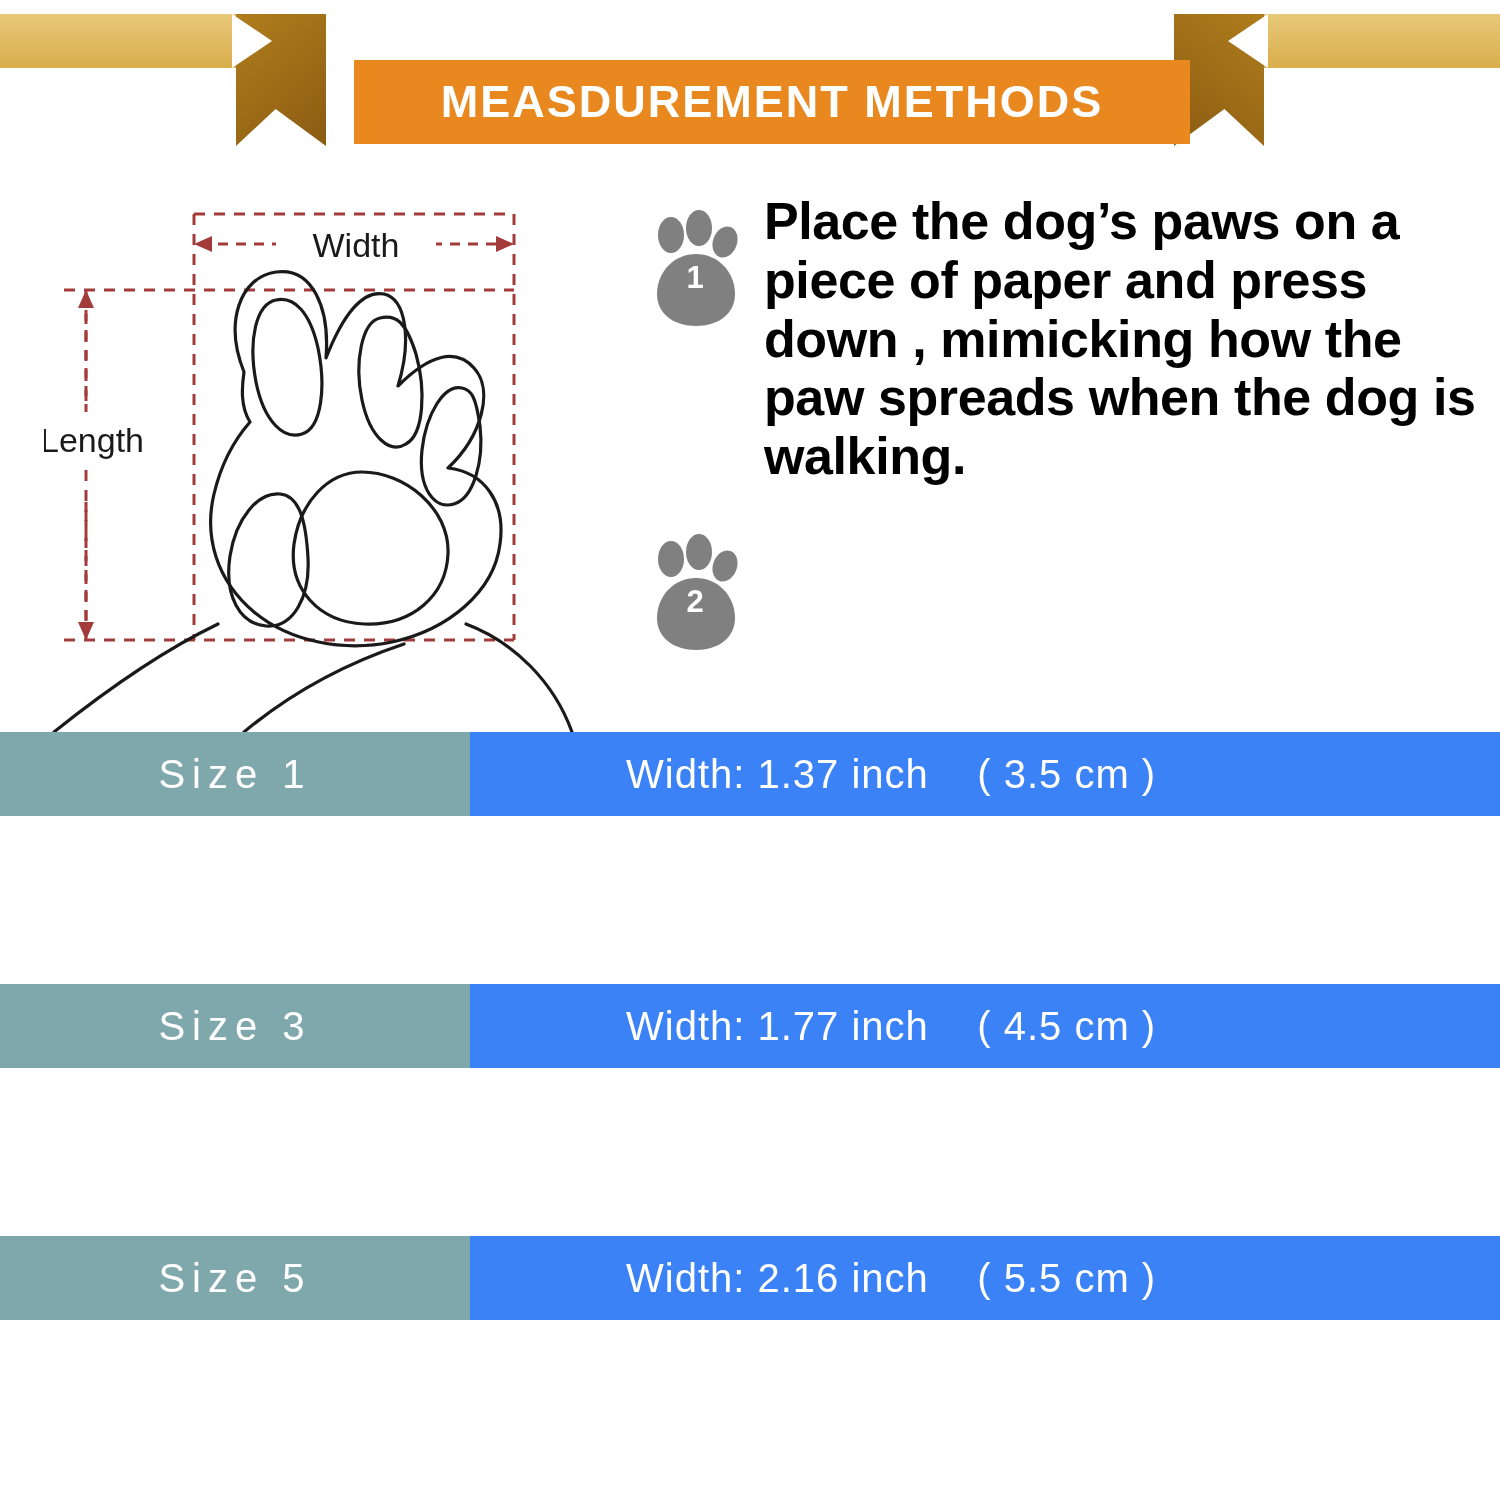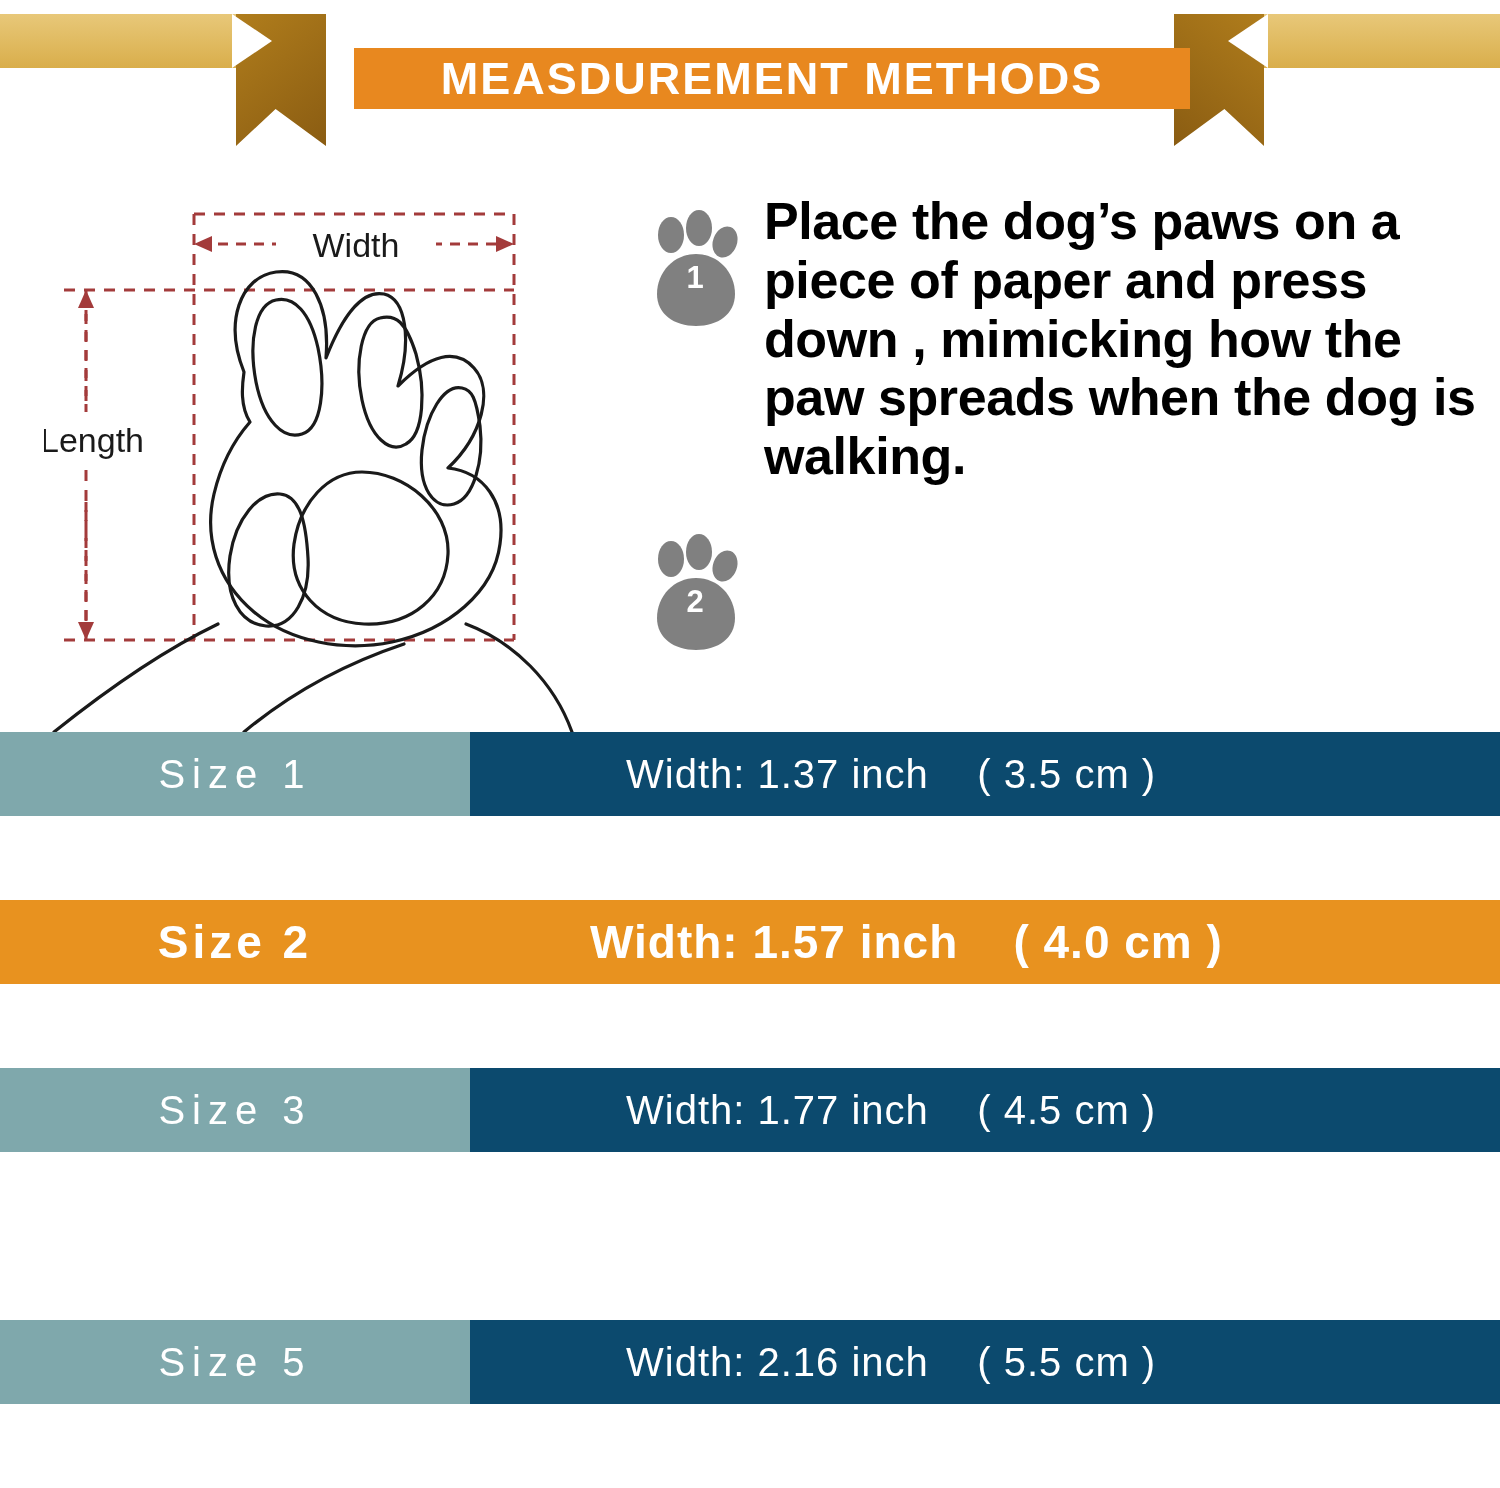--- a/index.html
+++ b/index.html
@@ -72,24 +72,24 @@
     top: 14px;
     right: 236px;
     width: 90px;
     height: 132px;
     background: linear-gradient(220deg, #b07d1c, #8a5c12);
     clip-path: polygon(0 0, 100% 0, 100% 100%, 56% 72%, 0 100%);
     z-index: 2;
   }
   .banner-center {
     position: absolute;
-    top: 48px;
+    top: 60px;
     left: 310px;
     right: 310px;
-    height: 61px;
+    height: 84px;
     background: #e8881f;
     z-index: 4;
     display: flex;
     align-items: center;
     justify-content: center;
     margin-left: 44px;
   }
   .banner-title {
     color: #ffffff;
     font-size: 45px;
@@ -168,21 +168,21 @@
   }
   .col-size {
     width: 470px;
     background: #7fa8ac;
     text-align: center;
     color: #ffffff;
     font-size: 40px;
     letter-spacing: 7px;
   }
   .col-width {
-    background: #0c4a6e;
+    background: #3b82f6;
     color: #ffffff;
     font-size: 40px;
     padding-left: 156px !important;
     letter-spacing: 1px;
   }
   .row-gap td { height: 6px; background: #ffffff; }
   tr.highlight .col-size,
   tr.highlight .col-width {
     background: #e8921f;
     font-weight: bold;
@@ -316,29 +316,20 @@
         <span class="w-val">1.37 inch</span>
         &nbsp;&nbsp;
         <span class="w-cm">( 3.5 cm )</span>
       </td>
     </tr>
     <tr class="row-gap">
         <td></td>
         <td></td>
       </tr>
 
-    <tr class="highlight">
-      <td class="col-size">Size 2</td>
-      <td class="col-width">
-        <span class="w-label">Width:</span>
-        <span class="w-val">1.57 inch</span>
-        &nbsp;&nbsp;
-        <span class="w-cm">( 4.0 cm )</span>
-      </td>
-    </tr>
     <tr class="row-gap">
         <td></td>
         <td></td>
       </tr>
 
     <tr>
       <td class="col-size">Size 3</td>
       <td class="col-width">
         <span class="w-label">Width:</span>
         <span class="w-val">1.77 inch</span>

